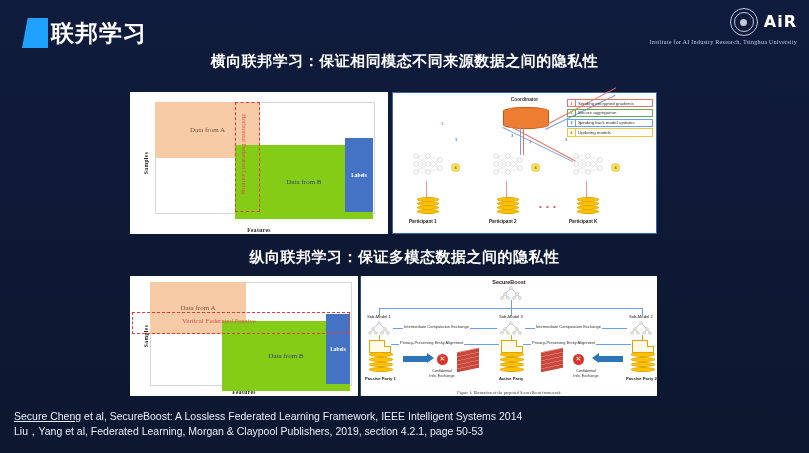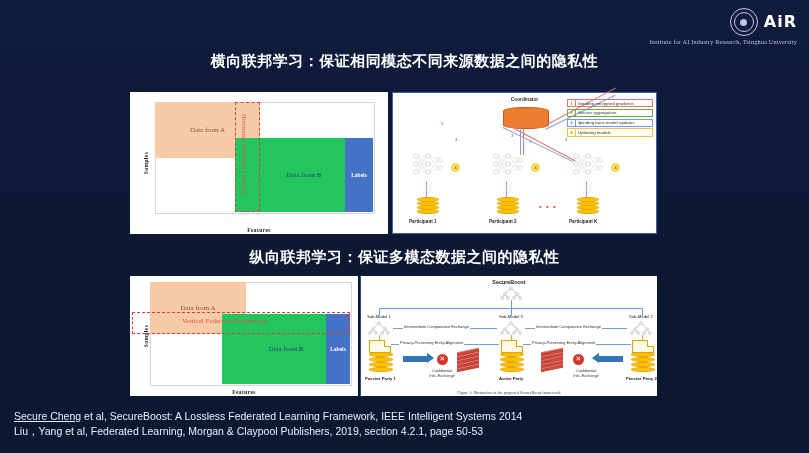--- a/index.html
+++ b/index.html
@@ -50,21 +50,21 @@
   .ax-y{position:absolute;left:5px;top:50%;transform:translateY(-50%) rotate(-90deg);
      font-size:5.5px;font-weight:bold;color:#222;letter-spacing:.4px;
      font-family:"Liberation Serif",serif;white-space:nowrap;}
   .ax-x{position:absolute;bottom:1px;left:0;width:100%;text-align:center;
      font-size:5.5px;font-weight:bold;color:#222;letter-spacing:.4px;
      font-family:"Liberation Serif",serif;}
   .grid{position:absolute;border:1px solid #d7d7d7;background:#fff;}
   .blk{position:absolute;display:flex;align-items:center;justify-content:center;
      font-size:7px;color:#3b4a6b;font-family:"Liberation Serif",serif;}
   .blk.orange{background:#f6cba6;color:#7b5436;}
-  .blk.blue{background:#22c55e;color:#2d4673;}
+  .blk.blue{background:#84cc16;color:#2d4673;margin-top:7px;}
   .blk.dblue{background:#4472c4;color:#ffffff;font-size:5.5px;font-weight:bold;}
   .dashbox{position:absolute;border:1.4px dashed #e03a3a;box-sizing:border-box;}
   .dashlabel{position:absolute;color:#d9534f;font-size:6.5px;
      font-family:"Liberation Serif",serif;white-space:nowrap;}
   .dashlabel.vert{writing-mode:vertical-rl;}
 
   
   .coord-title{position:absolute;left:0;width:100%;text-align:center;top:4px;
      font-size:4.8px;font-weight:bold;color:#333;font-family:"Liberation Sans",sans-serif;}
   .cyl{position:absolute;border-radius:50%/18%;}
@@ -131,20 +131,24 @@
   
   .cites{position:absolute;left:14px;bottom:14px;color:#e8eefc;font-size:10.5px;line-height:1.45;
      font-family:"Liberation Sans",sans-serif;}
   .cite-u{text-decoration:underline;}
 </style>
 </head>
 <body>
 
 <div class="slide">
 
+  <div class="brand">
+    <div class="brand-mark"></div>
+    <div class="brand-text">联邦学习</div>
+  </div>
 
   <div class="air-logo">
     <div class="air-row">
       <div class="air-seal"></div>
       <div class="air-word">AiR</div>
     </div>
     <div class="air-en">Institute for AI Industry Research,  Tsinghua University</div>
   </div>
 
   <div class="sec-title t2">纵向联邦学习：保证多模态数据之间的隐私性</div>
@@ -329,21 +333,21 @@
 
   <div class="panel panel-c">
     <div class="matrix-wrap">
       <div class="ax-y">Samples</div>
       <div class="ax-x">Features</div>
       <div class="grid" style="left:20px;top:6px;width:200px;height:102px;"></div>
       <div class="blk orange" style="left:20px;top:6px;width:96px;height:52px;font-size:7px;">Data from A</div>
       <div class="blk blue" style="left:92px;top:38px;width:128px;height:70px;font-size:7px;">Data from B</div>
       <div class="blk dblue" style="left:196px;top:38px;width:24px;height:70px;">Labels</div>
       <div class="dashbox" style="left:2px;top:36px;width:218px;height:22px;"></div>
-      <div class="dashlabel" style="left:52px;top:41px;font-size:7px;">Vertical Federated Framework</div>
+      <div class="dashlabel" style="left:52px;top:41px;font-size:7px;">Vertical Federated Passive</div>
     </div>
   </div>
 
   <div class="panel panel-d">
     <div class="sb-title">SecureBoost</div>
 
     <div class="tree" style="left:138px;top:10px;">
       <svg viewBox="0 0 24 14">
         <g stroke="#8a8a8a" stroke-width=".5" fill="none">
           <line x1="12" y1="2" x2="6" y2="8"></line>

